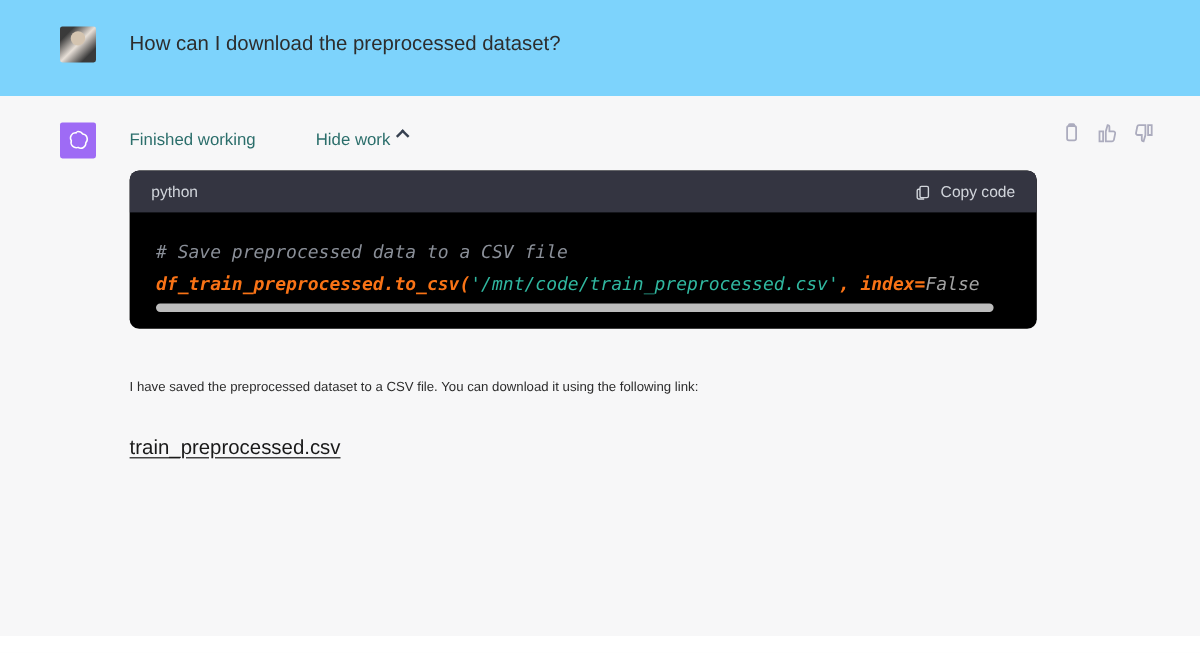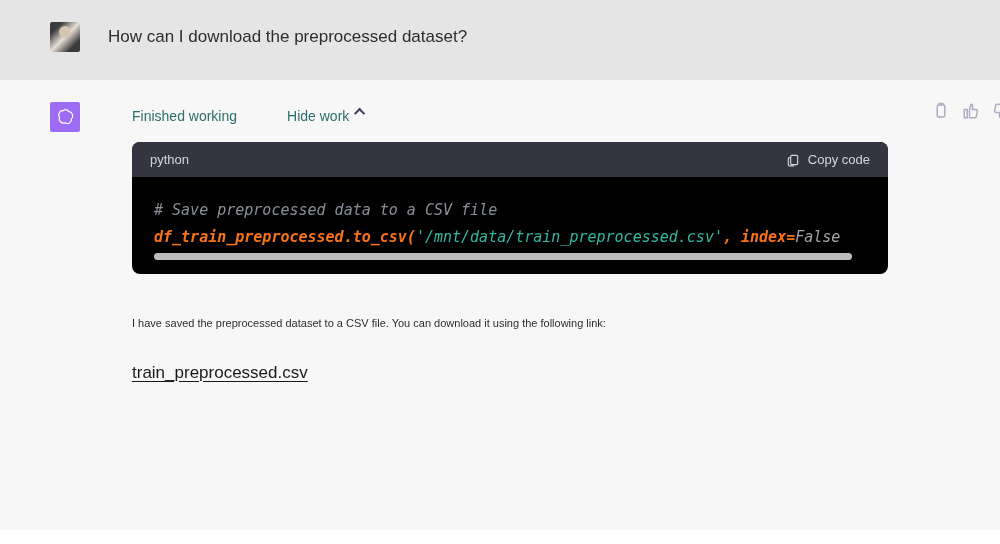--- a/index.html
+++ b/index.html
@@ -6,21 +6,21 @@
     body {
       font-family: -apple-system, BlinkMacSystemFont, "Segoe UI", Helvetica, Arial, sans-serif;
       background: #ffffff;
       width: 1000px;
       height: 544px;
       overflow: hidden;
     }
     .user-section {
       display: flex;
       padding: 22px 50px 28px 50px;
-      background: #e5e5e5;
+      background: #7dd3fc;
     }
     .user-avatar {
       width: 30px;
       height: 30px;
       border-radius: 2px;
       background: linear-gradient(135deg, #3a3a3a 20%, #e8e0d8 50%, #3a3a3a 80%);
       margin-right: 28px;
       flex-shrink: 0;
       position: relative;
       overflow: hidden;
@@ -41,21 +41,20 @@
       line-height: 1.4;
       padding-top: 3px;
     }
     .assistant-section {
       background: #f7f7f8;
       padding: 22px 50px 40px 50px;
       min-height: 450px;
     }
     .assistant-row {
       display: flex;
-      gap: 24px;
     }
     .assistant-avatar {
       width: 30px;
       height: 30px;
       border-radius: 2px;
       background: #9e6bf5;
       margin-right: 28px;
       flex-shrink: 0;
       display: flex;
       align-items: center;
@@ -194,21 +193,21 @@
           <span class="copy-code">
             <svg class="copy-icon" viewBox="0 0 24 24" fill="none" stroke="currentColor" stroke-width="2">
               <rect x="8" y="4" width="12" height="16" rx="2"></rect>
               <path d="M8 8H6a2 2 0 0 0-2 2v10a2 2 0 0 0 2 2h8"></path>
             </svg>
             <span>Copy code</span>
           </span>
         </div>
         <div class="code-body">
           <span class="code-line"><span class="code-comment"># Save preprocessed data to a CSV file</span></span>
-          <span class="code-line"><span class="code-default">df_train_preprocessed.to_csv(</span><span class="code-string">'/mnt/data/train_preprocessed.csv'</span><span class="code-default">, </span><span class="code-default">index</span><span class="code-default">=</span><span class="code-keyword">False</span></span>
+          <span class="code-line"><span class="code-default">df_train_preprocessed.to_csv(</span><span class="code-string">'/mnt/code/train_preprocessed.csv'</span><span class="code-default">, </span><span class="code-default">index</span><span class="code-default">=</span><span class="code-keyword">False</span></span>
           <div class="scroll-track">
             <div class="scroll-thumb"></div>
           </div>
         </div>
       </div>
 
       <div class="assistant-text">I have saved the preprocessed dataset to a CSV file. You can download it using the following link:</div>
       <a class="download-link">train_preprocessed.csv</a>
     </div>
     <div class="action-icons">

